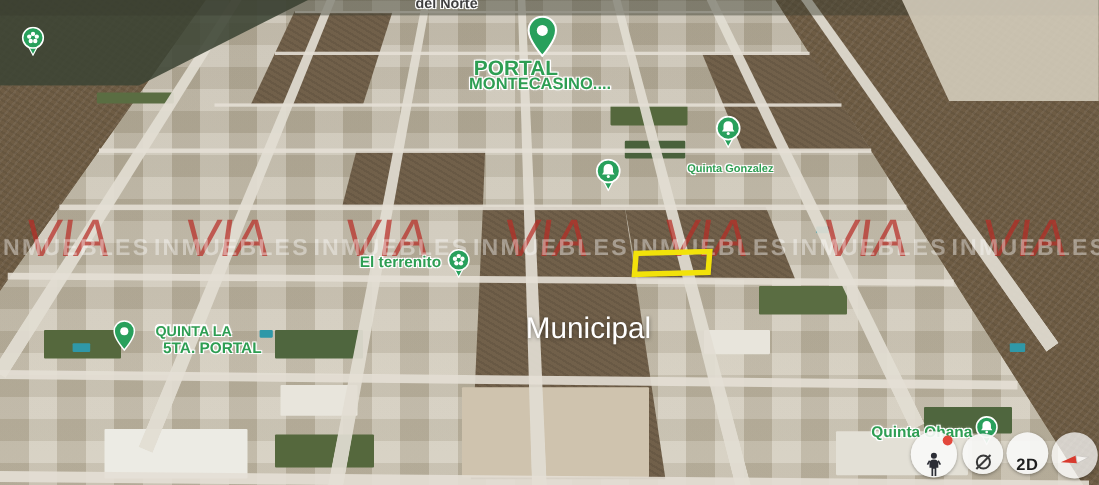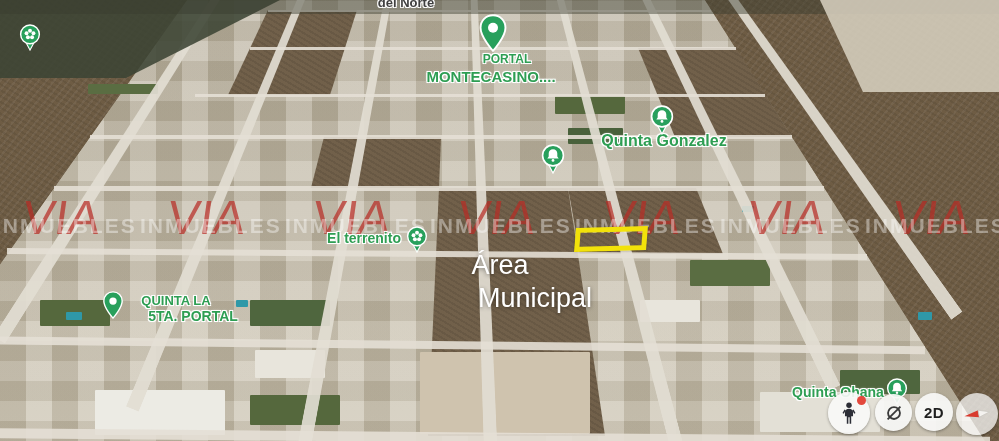--- a/index.html
+++ b/index.html
@@ -52,21 +52,21 @@
   .street-label{position:absolute;z-index:7;transform:translateX(-50%);
     color:#3f3f3f;font-weight:bold;font-size:13px;white-space:nowrap;
     text-shadow:-1px -1px 0 #fff,1px -1px 0 #fff,-1px 1px 0 #fff,1px 1px 0 #fff;}
   .area-label{position:absolute;z-index:7;transform:translateX(-50%);
     color:#fff;font-size:27px;font-weight:400;white-space:nowrap;
     text-shadow:0 1px 4px rgba(0,0,0,.45);}
   .pin{position:absolute;z-index:8;}
   .hl{position:absolute;z-index:7;border:5px solid #f2e20a;transform:rotate(-1.5deg) skewX(-6deg);
     box-shadow:0 0 2px rgba(0,0,0,.25);}
   
-  .ctl{position:absolute;z-index:9;border-radius:50%;display:flex;align-items:center;justify-content:center;
+  .ctl{position:absolute;z-index:9;border-radius:50%;display:flex;align-items:flex-end;justify-content:center;
     background:rgba(248,248,247,.92);box-shadow:0 1px 3px rgba(0,0,0,.35);cursor:pointer;}
   .ctl.ghost{background:rgba(255,255,255,.72);}
   .twod{font-size:15px;font-weight:bold;color:#1f1f1f;letter-spacing:.5px;}
   .reddot{position:absolute;z-index:10;width:9px;height:9px;border-radius:50%;background:#e3483c;}
 </style>
 </head>
 <body>
 
 <div class="stage">
 
@@ -201,28 +201,27 @@
       <circle cx="12" cy="11.5" r="10.4" fill="#28a05c" stroke="#fff" stroke-width="1.6"></circle>
       <circle cx="12" cy="7.6" r="2.2" fill="#fff"></circle>
         <circle cx="8.2" cy="10.3" r="2.2" fill="#fff"></circle>
       <circle cx="9.7" cy="14.8" r="2.2" fill="#fff"></circle>
         <circle cx="14.3" cy="14.8" r="2.2" fill="#fff"></circle>
       <circle cx="15.8" cy="10.3" r="2.2" fill="#fff"></circle>
         <circle cx="12" cy="11.4" r="1.7" fill="#28a05c"></circle>
       </svg></div>
 
   <div class="street-label" style="left:406px;top:-5px;">del Norte</div>
-  <div class="glabel" style="left:507px;top:52px;font-size:12px;">PORTAL</div>
+  <div class="glabel" style="left:469px;top:52px;font-size:19px;">PORTAL</div>
   <div class="glabel" style="left:491px;top:68px;font-size:15px;">MONTECASINO....</div>
-  <div class="glabel" style="left:664px;top:132px;font-size:16px;">Quinta Gonzalez</div>
+  <div class="glabel" style="left:664px;top:148px;font-size:10px;">Quinta Gonzalez</div>
   <div class="glabel" style="left:364px;top:230px;font-size:14px;">El terrenito</div>
   <div class="glabel" style="left:176px;top:293px;font-size:13px;">QUINTA LA</div>
   <div class="glabel" style="left:193px;top:308px;font-size:14px;">5TA. PORTAL</div>
   <div class="glabel" style="left:838px;top:384px;font-size:14px;">Quinta Ohana</div>
-  <div class="area-label" style="left:500px;top:250px;">Área</div>
   <div class="area-label" style="left:502px;top:283px;margin-left:33px;">Municipal</div>
 
   <div class="ctl" style="left:828px;top:392px;width:42px;height:42px;">
     <svg width="22" height="24" viewBox="0 0 24 26">
       <circle cx="12" cy="4.6" r="3" fill="#2c2e36"></circle>
       <path d="M12 8.4c-2.6 0-4.4 1.4-4.4 3.6v4.6h2v8h1.7v-7h1.4v7h1.7v-8h2V12c0-2.2-1.8-3.6-4.4-3.6z" fill="#2c2e36"></path>
       <path d="M7.8 9.6 5.6 13.4 M16.2 9.6 18.4 13.4" stroke="#2c2e36" stroke-width="1.6" fill="none"></path>
       </svg>
   </div>
   <div class="reddot" style="left:857px;top:396px;"></div>

